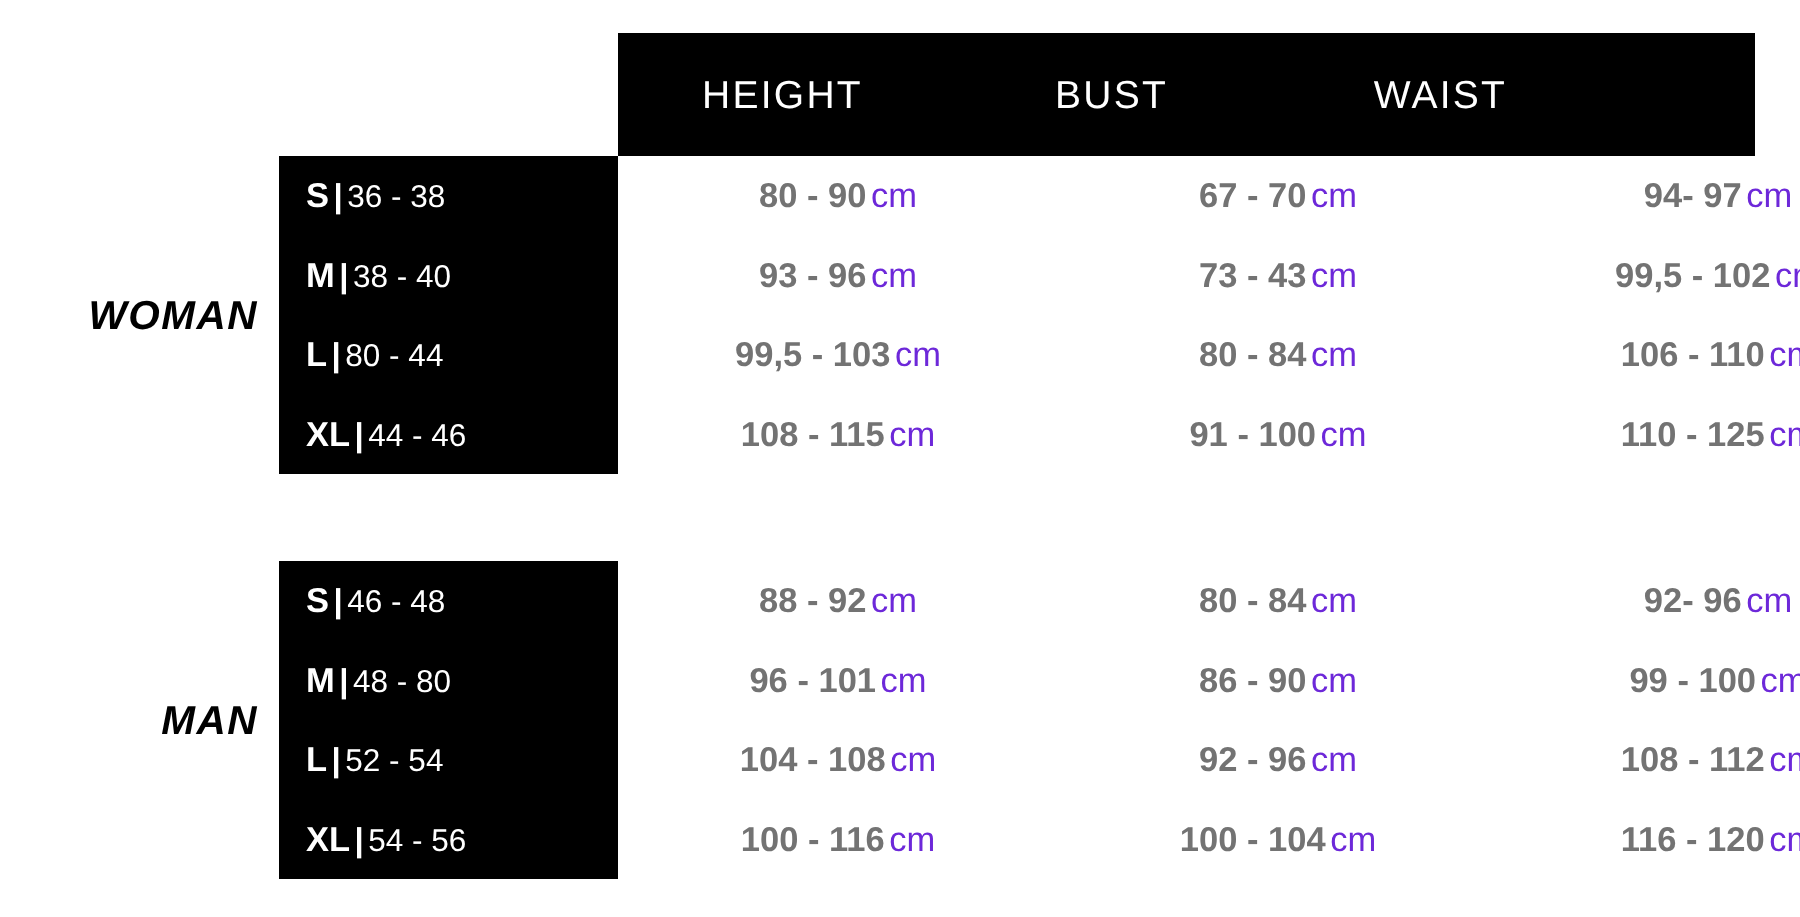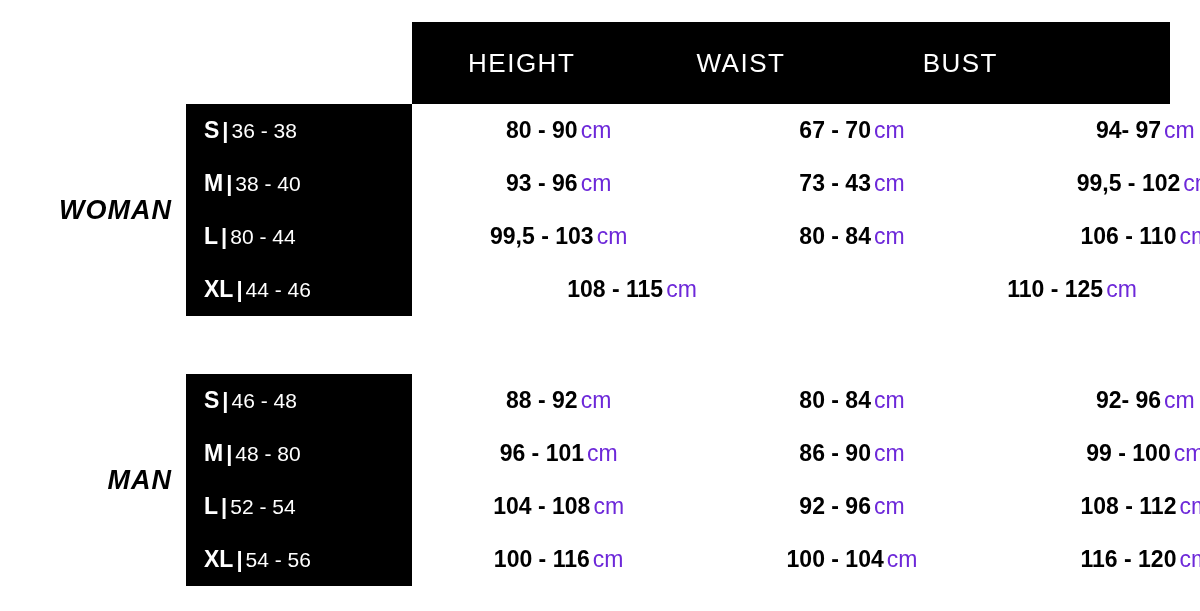--- a/index.html
+++ b/index.html
@@ -115,36 +115,36 @@
 
   .cell-meas {
     flex: 1 1 0;
     text-align: center;
     color: #333333;
     font-size: 23px;
     white-space: nowrap;
   }
   .cell-meas .val {
     font-weight: bold;
-    color: #000000;
+    color: #737373;
   }
   .cell-meas .unit {
     font-weight: 400;
     color: #6d28d9;
     padding-left: 3px;
   }
 </style>
 </head>
 <body>
 
 <div class="header-band"></div>
 <div class="header-cells">
   <div class="header-cell">HEIGHT</div>
+  <div class="header-cell">BUST</div>
   <div class="header-cell">WAIST</div>
-  <div class="header-cell">BUST</div>
 </div>
 
 <div class="group" id="group-woman">
   <div class="group-label">WOMAN</div>
   <div class="size-col"></div>
   <div class="rows">
 
     <div class="row">
       <div class="cell-size">
         <span class="sz">S</span><span class="sep">|</span><span class="eu">36 - 38</span>
@@ -191,20 +191,23 @@
     </div>
 
     <div class="row">
       <div class="cell-size">
         <span class="sz">XL</span><span class="sep">|</span><span class="eu">44 - 46</span>
       </div>
       <div class="cell-meas">
         <span class="val">108 - 115</span><span class="unit">cm</span>
       </div>
       <div class="cell-meas">
+        <span class="val">91 - 100</span><span class="unit">cm</span>
+      </div>
+      <div class="cell-meas">
         <span class="val">110 - 125</span><span class="unit">cm</span>
       </div>
     </div>
 
   </div>
 </div>
 
 <div class="group" id="group-man">
   <div class="group-label">MAN</div>
   <div class="size-col"></div>

